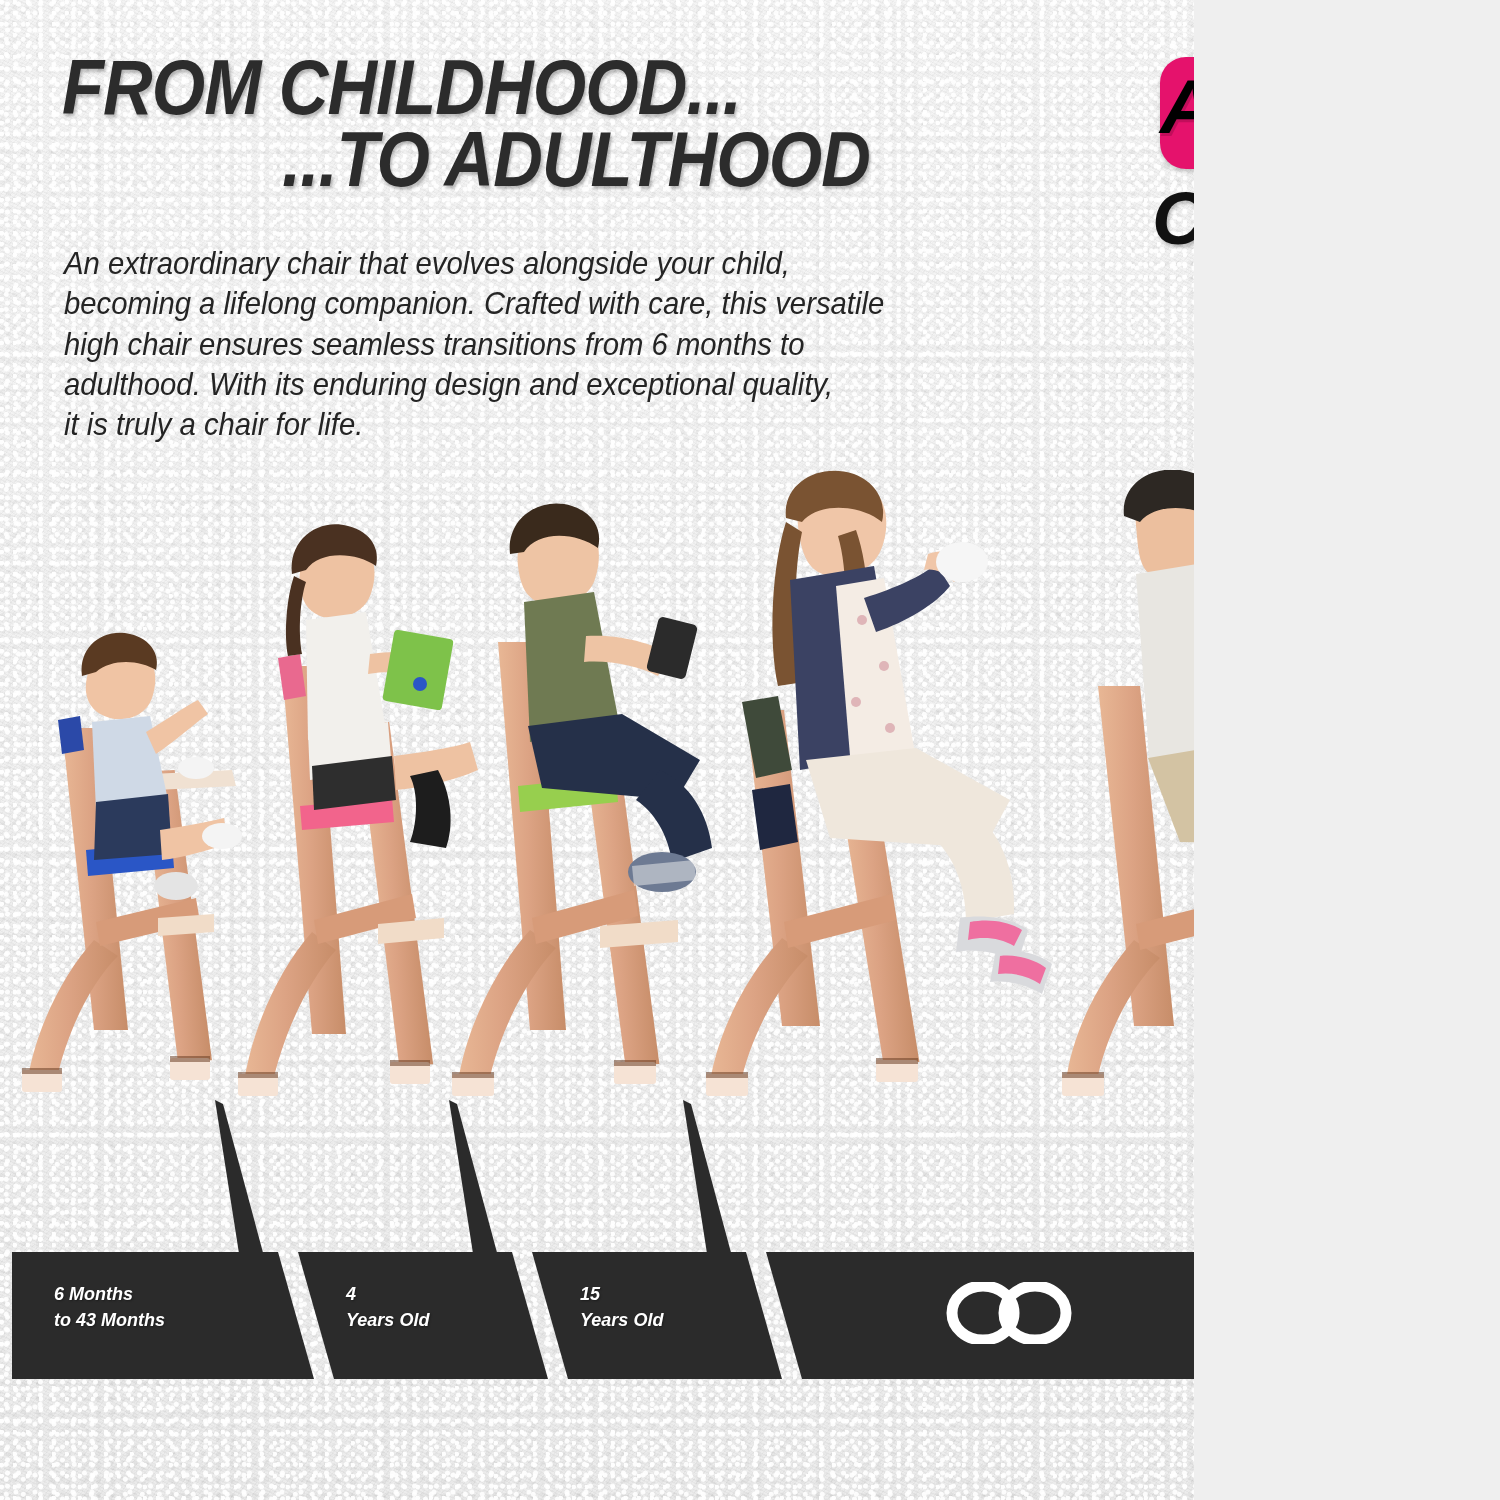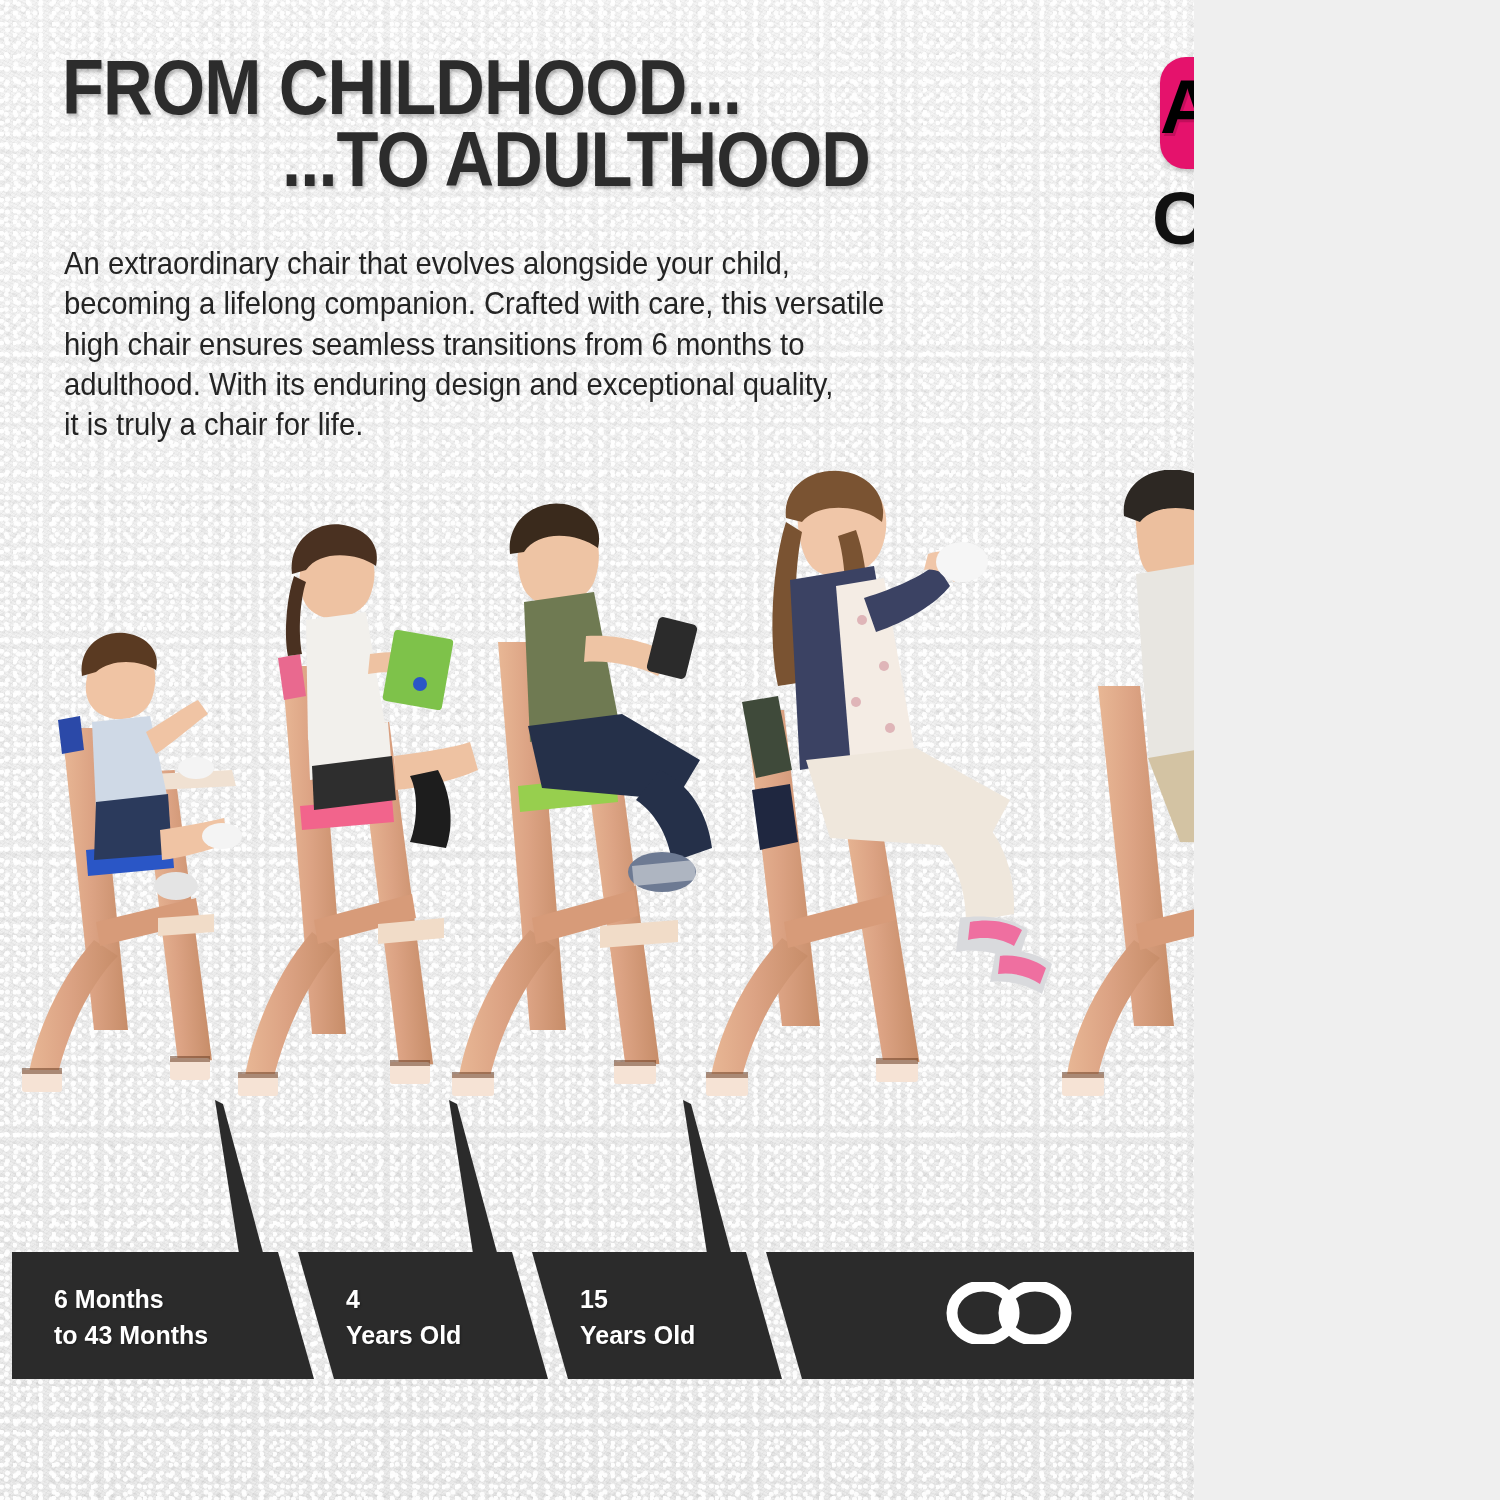--- a/index.html
+++ b/index.html
@@ -1,21 +1,21 @@
 <!DOCTYPE html>
 <html><head>
 <meta charset="utf-8">
 <style>
   html,body{margin:0;padding:0;}
   body{
     width:1500px;height:1500px;overflow:hidden;
     font-family:"Liberation Sans", sans-serif;
     background:#efefef;
   }
-  #stage{position:relative;width:1194px;height:1500px;overflow:hidden;}
+  #stage{position:relative;width:1194px;height:1500px;overflow:hidden;font-style:italic;}
 
   
   .bg{
     position:absolute;inset:0;
     background-color:#eeeeee;
     background-image:
       radial-gradient(circle at 12% 18%, rgba(255,255,255,.95) 0 2px, rgba(0,0,0,0) 3px),
       radial-gradient(circle at 37% 62%, rgba(255,255,255,.9) 0 2px, rgba(0,0,0,0) 3px),
       radial-gradient(circle at 68% 31%, rgba(255,255,255,.9) 0 2px, rgba(0,0,0,0) 3px),
       radial-gradient(circle at 84% 77%, rgba(255,255,255,.9) 0 2px, rgba(0,0,0,0) 3px),
@@ -104,21 +104,21 @@
 
   
   .agebar{
     position:absolute;left:12px;top:1252px;
     width:1473px;height:127px;
   }
   .seg-label{
     position:absolute;
     color:#fff;
     font-weight:bold;
-    font-size:25px;
+    font-size:18px;
     line-height:1.42;
     white-space:nowrap;
     text-shadow:1px 1px 2px rgba(0,0,0,.35);
   }
   .seg-label .ln{display:block;}
   .infinity{
     position:absolute;left:944px;top:1282px;
     width:130px;height:62px;
   }
 </style>

